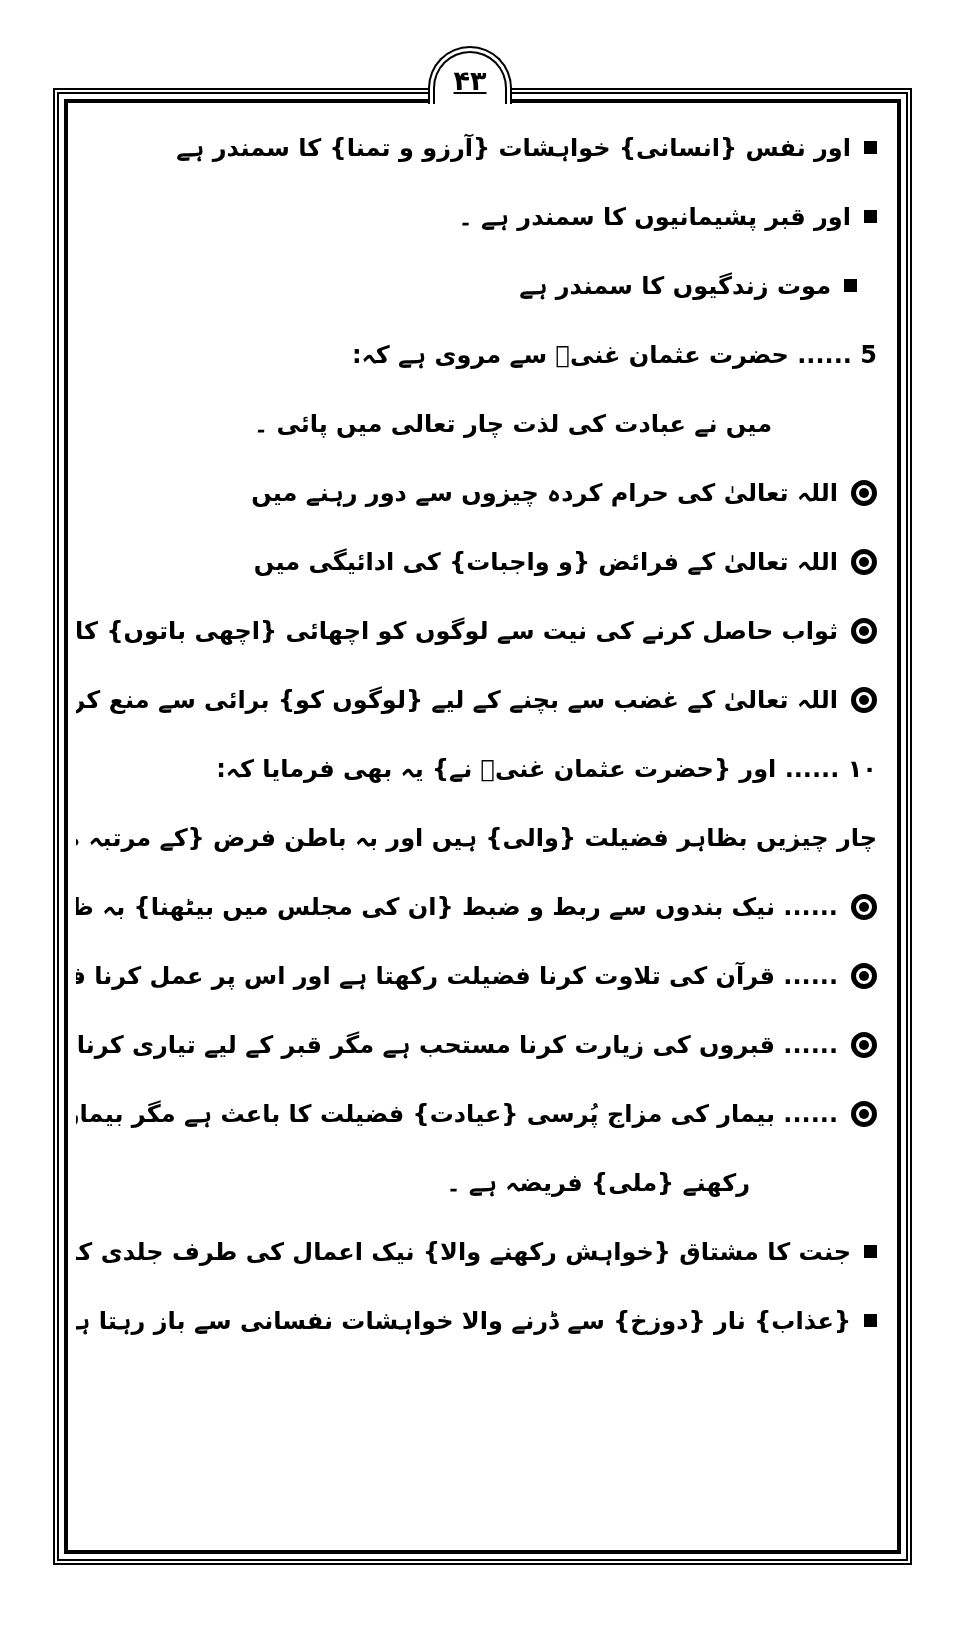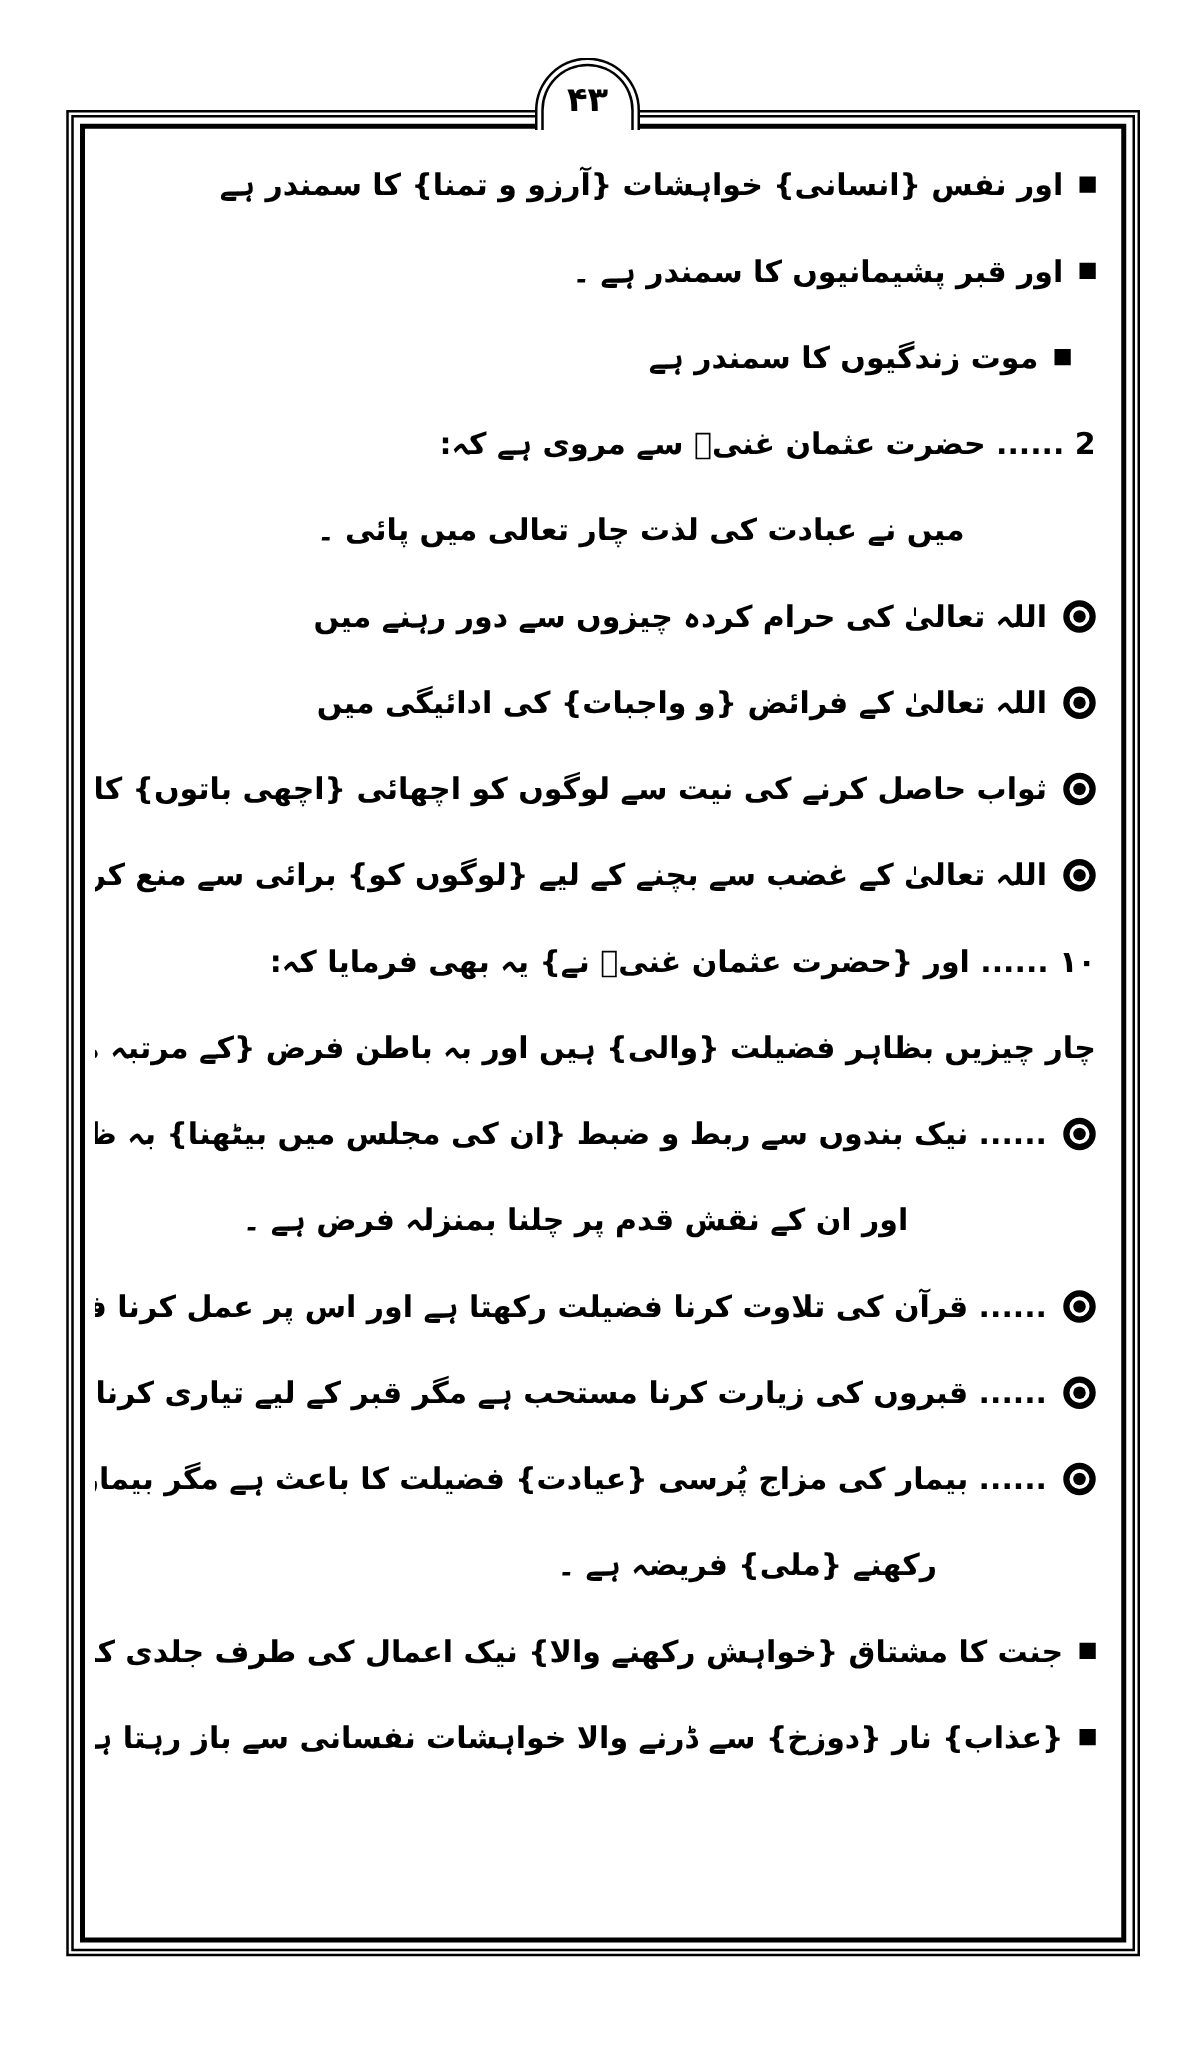--- a/index.html
+++ b/index.html
@@ -13,21 +13,21 @@
   .frame-mid{position:absolute;inset:2px;border:2px solid #000;}
   .frame-inner{position:absolute;inset:5px;border:4px solid #000;}
   .content{position:absolute;inset:8px;padding:2px 6px 0 6px;direction:rtl;overflow:hidden;}
   
   .bubble{
     position:absolute;left:428px;top:46px;width:84px;height:58px;z-index:5;
     background:#fff;border:7px double #000;border-bottom:none;
     border-radius:42px 42px 0 0;box-sizing:border-box;
     display:flex;align-items:center;justify-content:center;
   }
-  .bubble span{font-size:27px;font-weight:bold;line-height:1;padding-top:4px;}
+  .bubble span{font-size:27px;font-weight:bold;line-height:1;padding-top:4px;text-decoration:underline;}
   
   .line{
     height:69px;display:flex;align-items:center;direction:rtl;
     padding-right:6px;column-gap:13px;white-space:nowrap;
   }
   .line-text{font-size:24px;font-weight:bold;letter-spacing:0px;}
   .marker{flex:0 0 auto;display:inline-block;}
   .marker-square{width:13px;height:13px;background:#000;}
   .marker-bullseye{
     width:16px;height:16px;border:5px solid #000;border-radius:50%;
@@ -51,21 +51,21 @@
           </div>
           <div class="line">
             <span class="marker marker-square"></span>
             <span class="line-text">اور قبر پشیمانیوں کا سمندر ہے ۔</span>
           </div>
           <div class="line" style="padding-right: 26px;">
             <span class="marker marker-square"></span>
             <span class="line-text">موت زندگیوں کا سمندر ہے</span>
           </div>
           <div class="line">
-            <span class="line-text">2 ...... حضرت عثمان غنیؓ سے مروی ہے کہ:</span>
+            <span class="line-text">5 ...... حضرت عثمان غنیؓ سے مروی ہے کہ:</span>
           </div>
           <div class="line" style="padding-right: 111px;">
             <span class="line-text">میں نے عبادت کی لذت چار تعالی میں پائی ۔</span>
           </div>
           <div class="line">
             <span class="marker marker-bullseye"></span>
             <span class="line-text">اللہ تعالیٰ کی حرام کردہ چیزوں سے دور رہنے میں</span>
           </div>
           <div class="line">
             <span class="marker marker-bullseye"></span>
@@ -81,23 +81,20 @@
           </div>
           <div class="line">
             <span class="line-text">۱۰ ...... اور {حضرت عثمان غنیؓ نے} یہ بھی فرمایا کہ:</span>
           </div>
           <div class="line">
             <span class="line-text">چار چیزیں بظاہر فضیلت {والی} ہیں اور بہ باطن فرض {کے مرتبہ میں} ہیں ۔</span>
           </div>
           <div class="line">
             <span class="marker marker-bullseye"></span>
             <span class="line-text">...... نیک بندوں سے ربط و ضبط {ان کی مجلس میں بیٹھنا} بہ ظاہر فضیلت رکھتا ہے</span>
-          </div>
-          <div class="line" style="padding-right: 156px;">
-            <span class="line-text">اور ان کے نقش قدم پر چلنا بمنزلہ فرض ہے ۔</span>
           </div>
           <div class="line">
             <span class="marker marker-bullseye"></span>
             <span class="line-text">...... قرآن کی تلاوت کرنا فضیلت رکھتا ہے اور اس پر عمل کرنا فرض ہے</span>
           </div>
           <div class="line">
             <span class="marker marker-bullseye"></span>
             <span class="line-text">...... قبروں کی زیارت کرنا مستحب ہے مگر قبر کے لیے تیاری کرنا لازم ہے</span>
           </div>
           <div class="line">

